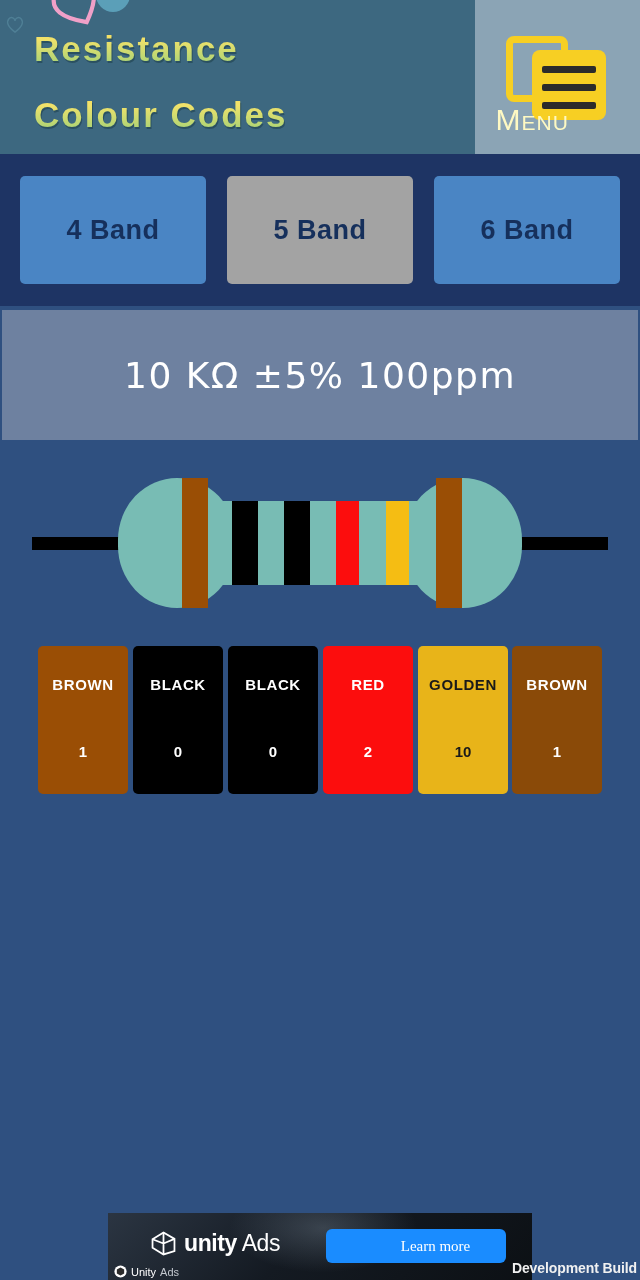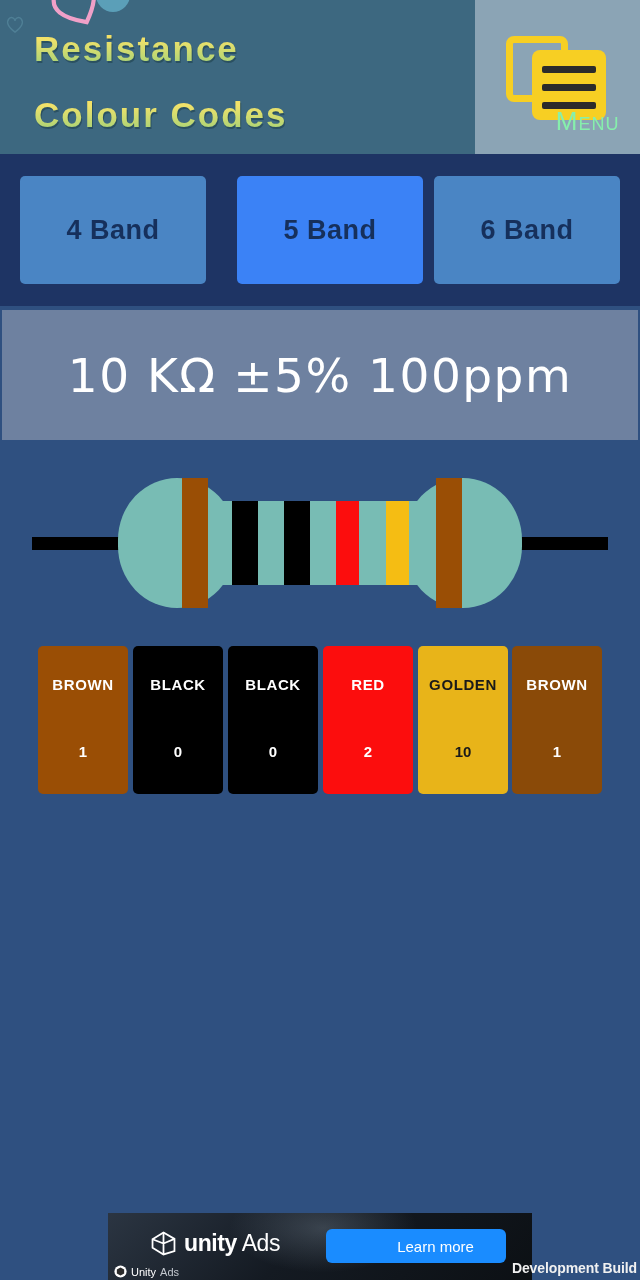--- a/index.html
+++ b/index.html
@@ -64,22 +64,22 @@
   }
   .menu-doc-front span {
     display: block; height: 7px; background: #2b2b2b; border-radius: 2px;
     margin: 0 10px;
   }
   .menu-doc-front span:nth-child(1) { margin-top: 16px; }
   .menu-doc-front span:nth-child(2) { margin-top: 11px; }
   .menu-doc-front span:nth-child(3) { margin-top: 11px; }
   .menu-label {
     position: absolute; left: -2px; bottom: -2px; width: 124px;
-    text-align: right;
-    font-size: 26px; font-weight: 500; color: #86efac;
+    text-align: left;
+    font-size: 30px; font-weight: 500; color: #fef9c3;
     font-variant: small-caps; letter-spacing: 1px;
     font-family: "Liberation Sans", sans-serif;
   }
 
   
   .band-bar {
     position: absolute; left: 0; top: 154px; width: 640px; height: 152px;
     background: #1e3464;
   }
   .band-btn {
@@ -96,21 +96,21 @@
   .band-btn.b2 { left: 227px; }
   .band-btn.b3 { left: 434px; }
 
   
   .result-panel {
     position: absolute; left: 2px; top: 310px; width: 636px; height: 130px;
     background: #6e81a0;
     display: flex; align-items: center; justify-content: center;
   }
   .result-text {
-    color: #ffffff; font-size: 47px; letter-spacing: 1.5px;
+    color: #ffffff; font-size: 36px; letter-spacing: 1.5px;
     font-family: "DejaVu Sans", sans-serif; font-weight: 400;
     white-space: nowrap;
   }
 
   
   .resistor-area {
     position: absolute; left: 0; top: 455px; width: 640px; height: 175px;
   }
   .lead {
     position: absolute; top: 82px; height: 13px; background: #000000;
@@ -166,21 +166,21 @@
   }
   .unity-cube { width: 27px; height: 27px; }
   .ad-brand-text { color: #ffffff; font-size: 23px; letter-spacing: -.4px; }
   .ad-brand-text b { font-weight: bold; }
   .ad-brand-text i { font-style: normal; font-weight: 400; }
   .learn-btn {
     position: absolute; left: 218px; top: 16px; width: 180px; height: 34px;
     background: #1a8cff; border-radius: 6px; border: none;
     color: #ffffff; font-size: 15px;
     display: flex; align-items: center; justify-content: center;
-    font-family: Liberation Sans, sans-serif; cursor: pointer; padding-left: 39px;
+    font-family: Liberation Serif, serif; cursor: pointer; padding-left: 39px;
   }
   .ad-attrib {
     position: absolute; left: 6px; bottom: 2px;
     display: flex; align-items: center; gap: 4px;
     color: #ffffff; font-size: 11px;
   }
   .ad-attrib .sub { color: #c3c8cf; }
   .ad-attrib-cube { width: 13px; height: 13px; }
   .dev-build {
     position: absolute; right: 3px; bottom: 4px;
@@ -217,21 +217,21 @@
           <span></span>
           <span></span>
         </div>
         <div class="menu-label">Menu</div>
       </div>
     </div>
   </div>
 
   <div class="band-bar" style="background: rgb(30, 52, 100);">
     <button class="band-btn b1" style="background: rgb(74, 133, 196); color: rgb(22, 48, 92);">4 Band</button>
-    <button class="band-btn b2" style="background: #3b82f6; color: rgb(22, 48, 92); margin-left: 10px;">5 Band</button>
+    <button class="band-btn b2" style="background: #a3a3a3; color: rgb(22, 48, 92);">5 Band</button>
     <button class="band-btn b3" style="background: rgb(74, 133, 196); color: rgb(22, 48, 92);">6 Band</button>
   </div>
 
   <div class="result-panel" style="background: rgb(110, 129, 160);">
     <div class="result-text" style="color: rgb(255, 255, 255);">10 KΩ ±5% 100ppm</div>
   </div>
 
   <div class="resistor-area">
     <div class="lead left" style="background: rgb(0, 0, 0);"></div>
     <div class="lead right" style="background: rgb(0, 0, 0);"></div>

